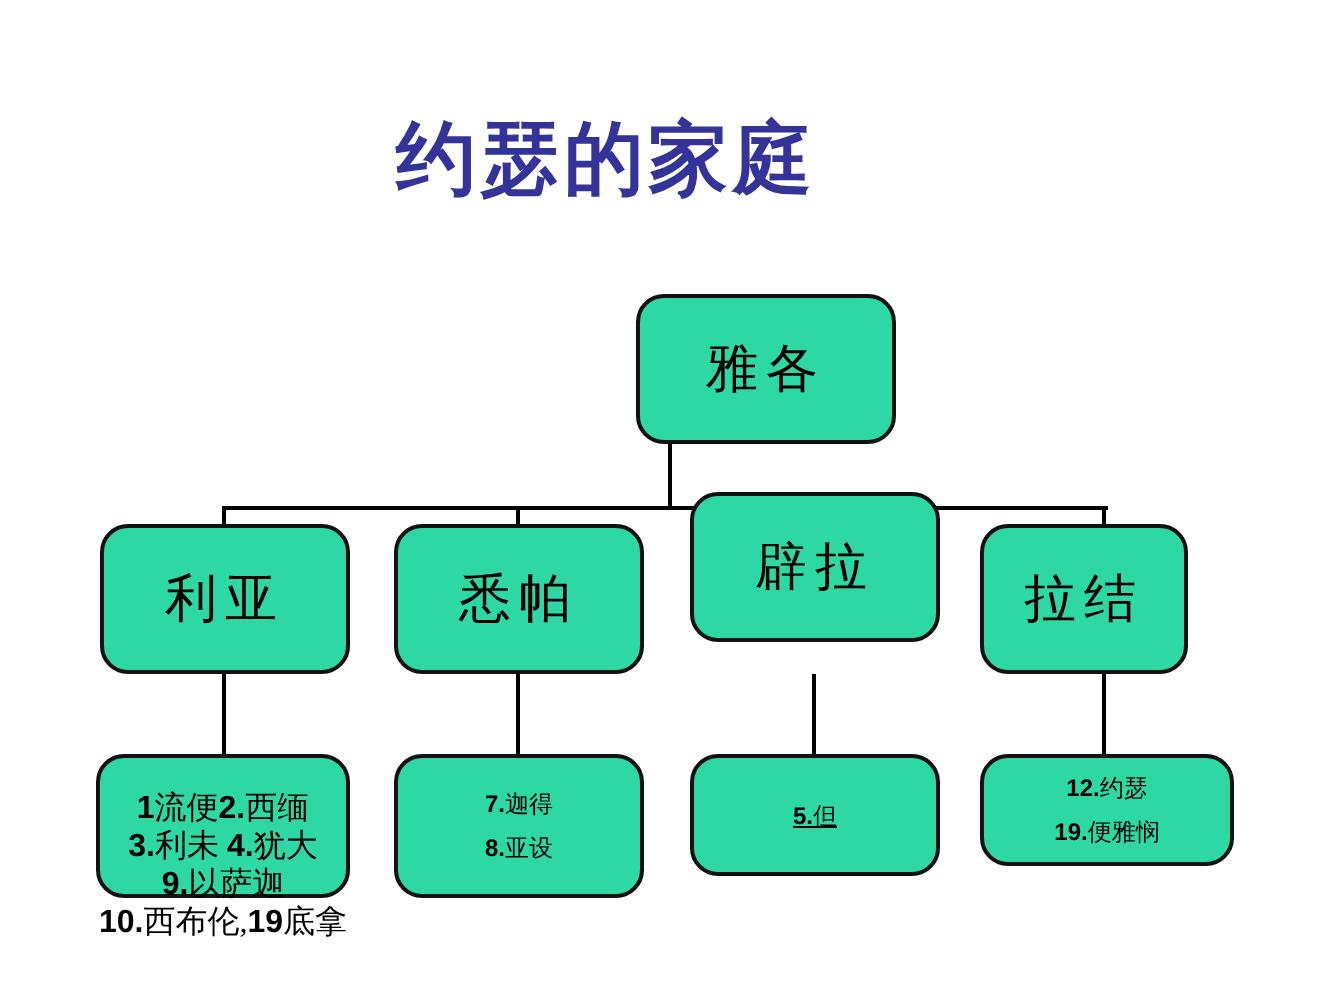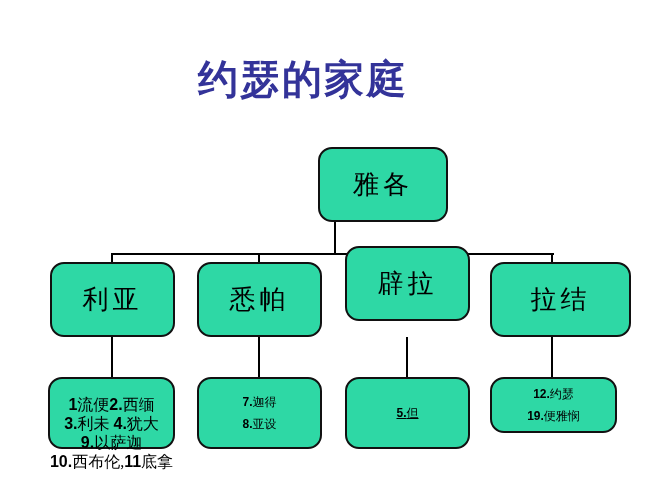--- a/index.html
+++ b/index.html
@@ -93,42 +93,42 @@
 
   <div class="node name-node" style="left:197px; top:262px; width:125px; height:75px;">
     <span>悉帕</span>
   </div>
   <div class="node name-node" style="left:50px; top:262px; width:125px; height:75px;">
     <span>利亚</span>
   </div>
   <div class="node name-node" style="left:345px; top:246px; width:125px; height:75px;">
     <span>辟拉</span>
   </div>
-  <div class="node name-node" style="left:490px; top:262px; width:141px; height:75px;">
+  <div class="node name-node" style="left:490px; top:262px; width:104px; height:75px;">
     <span>拉结</span>
   </div>
 
   <div class="conn" style="left:111px; top:337px; width:2px; height:40px;"></div>
   <div class="conn" style="left:258px; top:337px; width:2px; height:40px;"></div>
   <div class="conn" style="left:406px; top:337px; width:2px; height:40px;"></div>
   <div class="conn" style="left:551px; top:337px; width:2px; height:40px;"></div>
 
   <div class="node kids-node tall-list" style="left:48px; top:377px; width:127px; height:72px;">
     <div class="kids-line"><b>1</b>流便<b>2.</b>西缅</div>
     <div class="kids-line"><b>3.</b>利未 <b>4.</b>犹大</div>
     <div class="kids-line"><b>9.</b>以萨迦</div>
-    <div class="kids-line"><b>10.</b>西布伦,<b>11</b>底拿</div>
+    <div class="kids-line"><b>10.</b>西布伦,<b>19</b>底拿</div>
   </div>
 
   <div class="node kids-node" style="left:197px; top:377px; width:125px; height:72px;">
     <div class="kids-line"><b>7.</b>迦得</div>
     <div class="kids-line"><b>8.</b>亚设</div>
   </div>
 
-  <div class="node kids-node" style="left:345px; top:377px; width:125px; height:72px;text-decoration:underline;">
+  <div class="node kids-node" style="left:345px; top:377px; width:125px; height:61px;text-decoration:underline;">
     <div class="kids-line"><b>5.</b>但</div>
   </div>
 
   <div class="node kids-node" style="left:490px; top:377px; width:127px; height:56px;">
     <div class="kids-line"><b>12.</b>约瑟</div>
     <div class="kids-line"><b>19.</b>便雅悯</div>
   </div>
 
 </div>
 

